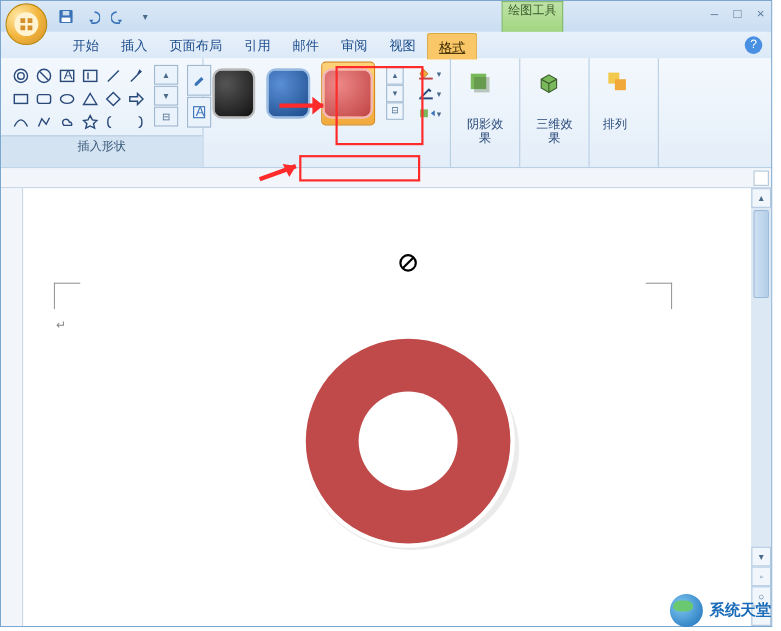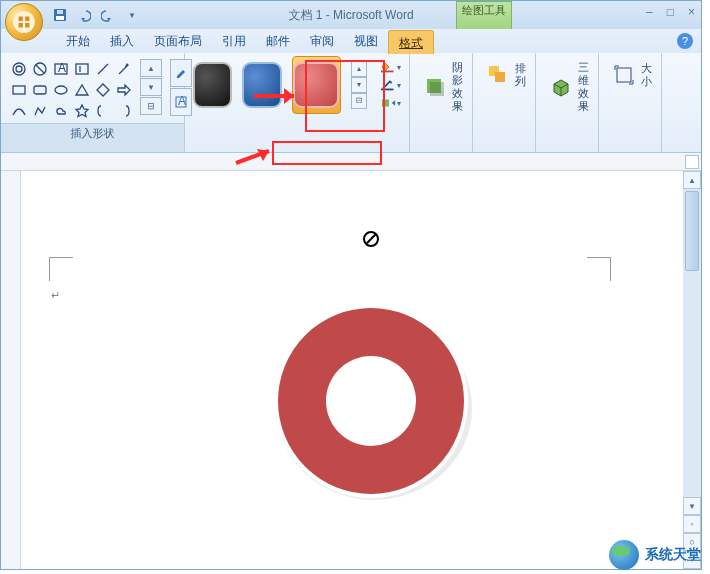--- a/index.html
+++ b/index.html
@@ -38,21 +38,21 @@
 .style-preview{width:46px;height:46px;border-radius:9px;position:relative;}
 .sp1{background:radial-gradient(circle at 30% 30%,#555,#111);border:2px solid #bbb;}
 .sp2{background:radial-gradient(circle at 30% 30%,#5a8fd6,#1a4a8a);border:2px solid #9bbde4;}
 .sp3{background:radial-gradient(circle at 30% 30%,#e88,#c04444);border:2px solid #f3b9b9;}
 .sp3-wrap{width:58px;height:58px;background:linear-gradient(#ffd37a,#f2a93c);border:1px solid #d68a1d;border-radius:4px;display:flex;align-items:center;justify-content:center;}
 .gallery-scroll{display:flex;flex-direction:column;margin-left:auto;}
 .gallery-scroll .gs{width:16px;height:16px;border:1px solid #a0b8d0;background:#eef5fc;font-size:8px;text-align:center;line-height:14px;color:#4a6a8a;}
 .style-opt{display:flex;flex-direction:column;gap:4px;margin-left:4px;}
 .style-opt .so{width:20px;height:14px;display:flex;align-items:center;}
 
-.big-btn{display:flex;flex-direction:row;align-items:center;justify-content:flex-start;padding:4px 6px 0;gap:4px;width:50px;}
+.big-btn{display:flex;flex-direction:column;align-items:flex-start;justify-content:flex-start;padding:4px 6px 0;gap:18px;width:50px;}
 .big-btn .bicon{width:28px;height:28px;display:flex;align-items:center;justify-content:center;}
 .big-btn .blabel{color:#2a4a7a;font-size:11px;text-align:center;line-height:13px;}
 
 .annot-box1{position:absolute;left:304px;top:59px;width:80px;height:72px;border:2px solid #ff2a2a;z-index:10;pointer-events:none;}
 .annot-box2{position:absolute;left:271px;top:140px;width:110px;height:24px;border:2px solid #ff2a2a;z-index:10;pointer-events:none;}
 .arrow1{position:absolute;left:248px;top:80px;z-index:10;pointer-events:none;}
 .arrow2{position:absolute;left:230px;top:140px;z-index:10;pointer-events:none;}
 
 .ruler-h{height:18px;background:#f2f6fb;border-bottom:1px solid #c8d8e8;position:relative;}
 .ruler-corner{position:absolute;right:2px;top:2px;width:14px;height:14px;background:#fff;border:1px solid #b0c4d8;}
@@ -105,21 +105,20 @@
           </svg>
         </div>
       <div class="qat-btn">
           <svg width="14" height="14" viewBox="0 0 14 14">
             <path d="M5 3a5 5 0 0 0 0 10h3" stroke="#3a72b8" fill="none" stroke-width="1.5"></path>
             <path d="M10 10l-2 3-2-3z" fill="#3a72b8"></path>
           </svg>
         </div>
       <div class="qat-btn" style="font-size:9px;color:#4a6a8a;">▾</div>
     </div>
-    <div class="doc-title">文档 1 - Microsoft Word</div>
     <div class="tool-tab">绘图工具</div>
     <div class="win-controls">
       <span>–</span>
       <span>□</span>
       <span>×</span>
     </div>
   </div>
 
   <div class="menubar">
     <div class="menu-item">开始</div>
@@ -302,51 +301,40 @@
             </svg>
           </div>
         <div class="blabel">阴影效果</div>
       </div>
     </div>
 
     <div class="group">
       <div class="big-btn">
         <div class="bicon">
             <svg width="26" height="26" viewBox="0 0 26 26">
+              <path d="M6 10l7-4 7 4v8l-7 4-7-4z" fill="#7ab85c" stroke="#3a5a2a"></path>
+              <path d="M6 10l7 4 7-4M13 14v8" stroke="#3a5a2a" fill="none"></path>
+            </svg>
+          </div>
+        <div class="blabel">三维效果</div>
+      </div>
+    </div>
+
+    <div class="group">
+      <div class="big-btn">
+        <div class="bicon">
+            <svg width="26" height="26" viewBox="0 0 26 26">
               <rect x="4" y="4" width="10" height="10" fill="#f2c94c"></rect>
               <rect x="10" y="10" width="10" height="10" fill="#f2a93c"></rect>
             </svg>
           </div>
         <div class="blabel">排列</div>
       </div>
     </div>
 
-    <div class="group">
-      <div class="big-btn">
-        <div class="bicon">
-            <svg width="26" height="26" viewBox="0 0 26 26">
-              <path d="M6 10l7-4 7 4v8l-7 4-7-4z" fill="#7ab85c" stroke="#3a5a2a"></path>
-              <path d="M6 10l7 4 7-4M13 14v8" stroke="#3a5a2a" fill="none"></path>
-            </svg>
-          </div>
-        <div class="blabel">三维效果</div>
-      </div>
-    </div>
-
-    <div class="group">
-      <div class="big-btn">
-        <div class="bicon">
-            <svg width="26" height="26" viewBox="0 0 26 26">
-              <rect x="6" y="6" width="14" height="14" fill="none" stroke="#2a4a7a"></rect>
-              <path d="M4 4h4M4 4v4M22 22h-4M22 22v-4" stroke="#2a4a7a"></path>
-            </svg>
-          </div>
-        <div class="blabel">大小</div>
-      </div>
-    </div>
   </div>
 
   <div class="ruler-h">
     <div class="ruler-corner"></div>
   </div>
 
   <div class="workspace">
     <div class="ruler-v"></div>
     <div class="page-area">
       <div class="crop-tl"></div>

